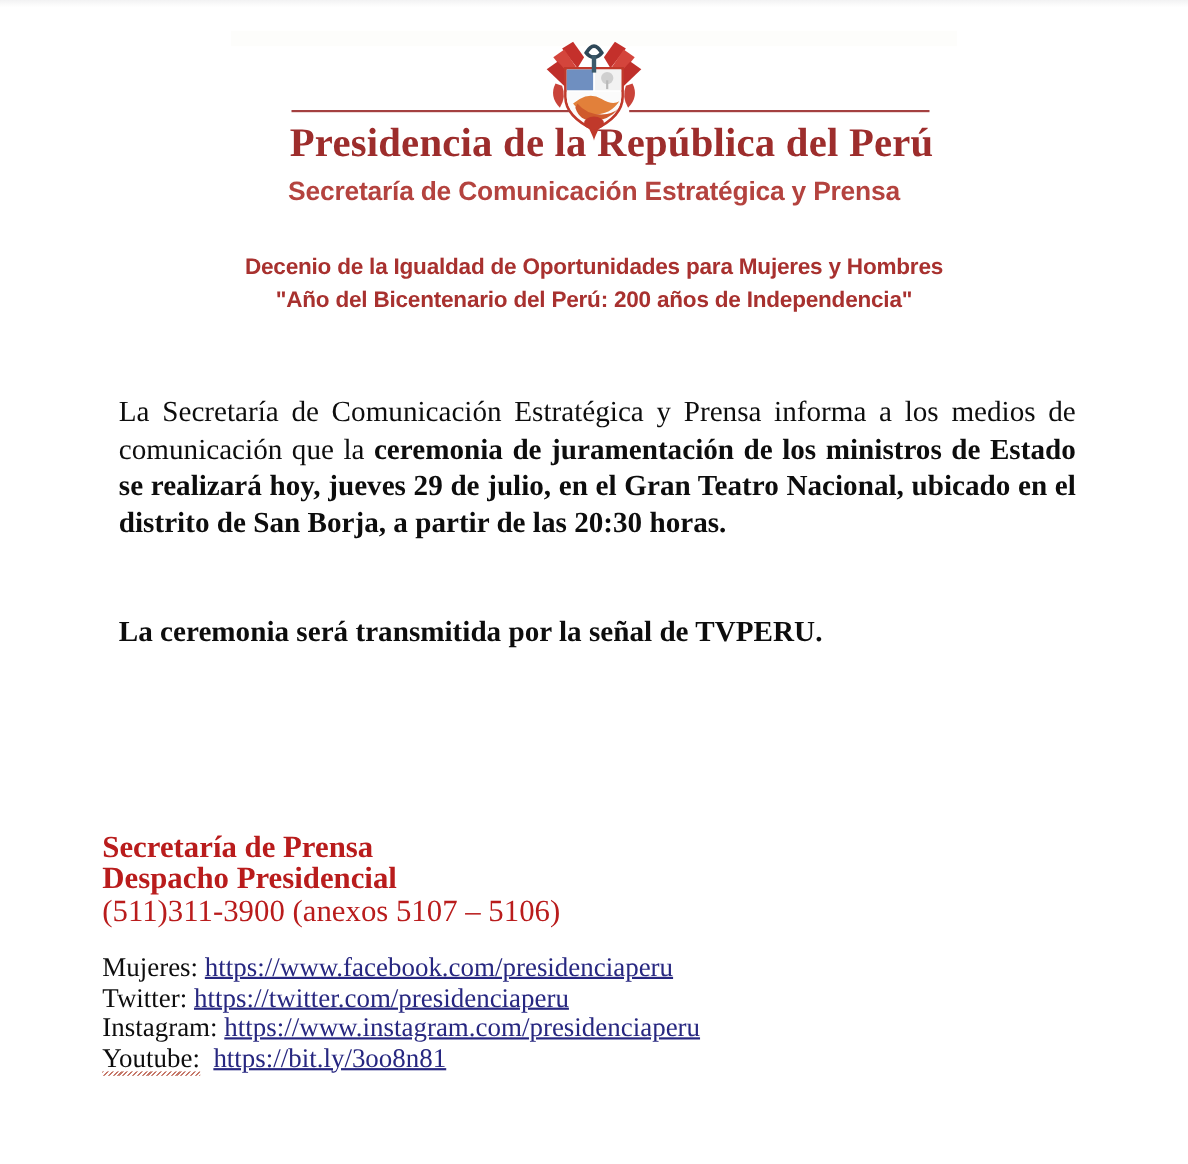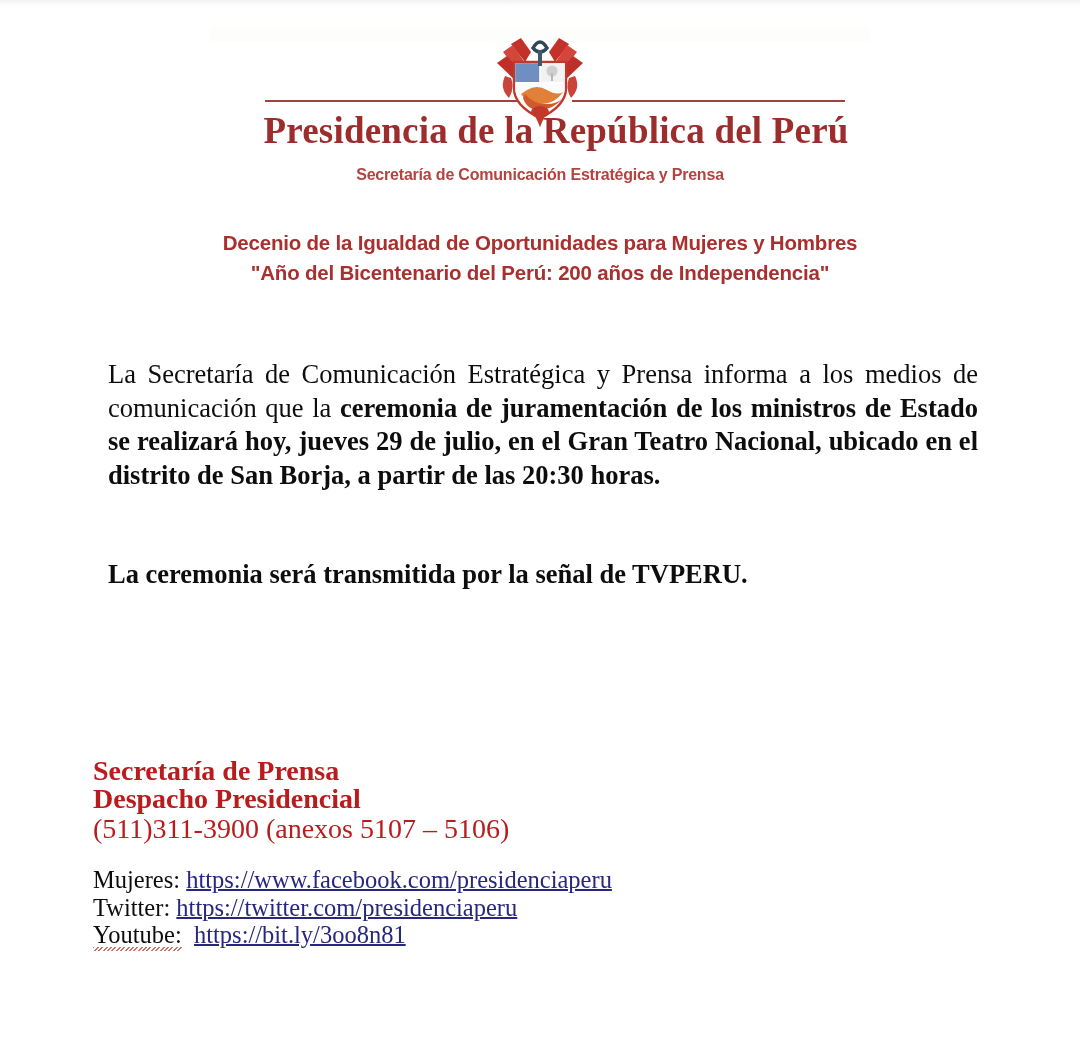--- a/index.html
+++ b/index.html
@@ -73,21 +73,21 @@
     font-size: 37px;
     line-height: 44px;
     letter-spacing: 0.2px;
     color: #9d2d2c;
     margin-top: 6px;
     padding-left: 32px;
   }
   .org-subtitle {
     font-family: "Liberation Sans", "DejaVu Sans", sans-serif;
     font-weight: bold;
-    font-size: 16px;
+    font-size: 24px;
     line-height: 26px;
     color: #b4433f;
     margin-top: 9px;
     letter-spacing: -0.2px;
   }
 
   .slogan {
     font-family: "Liberation Sans", "DejaVu Sans", sans-serif;
     font-weight: bold;
     font-size: 20.5px;
@@ -255,16 +255,20 @@
 <div class="links">
   <p class="link-row">
     <span class="link-label">Mujeres:</span>
     <a class="link-url" href="#">https://www.facebook.com/presidenciaperu</a>
   </p>
   <p class="link-row">
     <span class="link-label">Twitter:</span>
     <a class="link-url" href="#">https://twitter.com/presidenciaperu</a>
   </p>
   <p class="link-row">
+    <span class="link-label">Instagram:</span>
+    <a class="link-url" href="#">https://www.instagram.com/presidenciaperu</a>
+  </p>
+  <p class="link-row">
     <span class="link-label misspelled">Youtube:</span>
     &nbsp;<a class="link-url" href="#">https://bit.ly/3oo8n81</a>
   </p>
 </div>
 
 </body></html>

